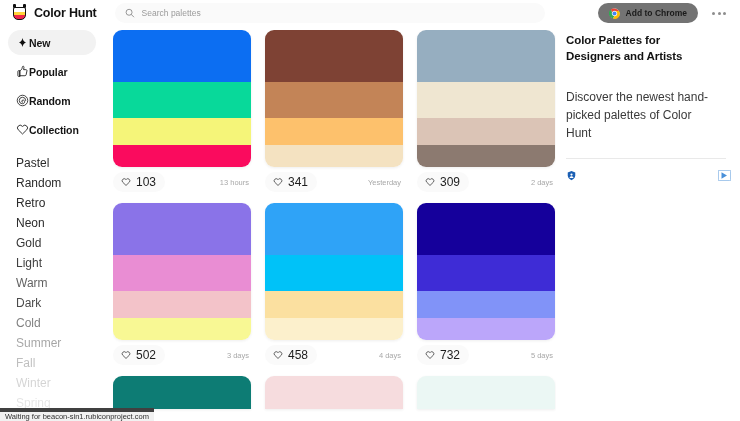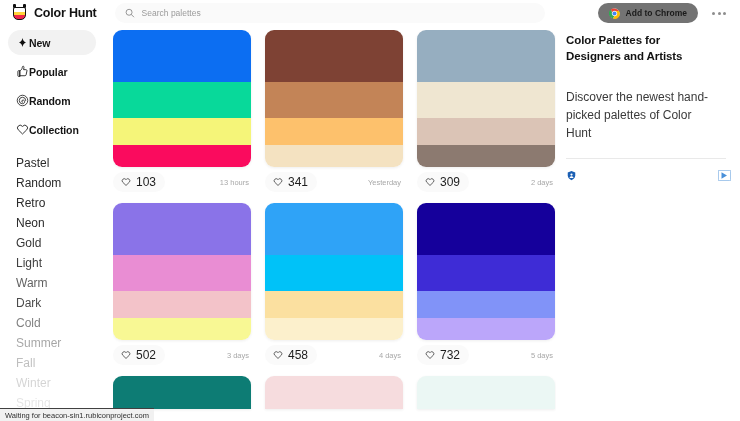--- a/index.html
+++ b/index.html
@@ -104,21 +104,21 @@
     margin-top: 23px; font-size: 12px; color: #3a3a3a; line-height: 1.5; width: 144px;
   }
   .promo-rule { margin-top: 16px; width: 160px; height: 1px; background: #e9e9e9; }
   .ad-row {
     margin-top: 11px; width: 165px; display: flex; align-items: center; justify-content: space-between;
   }
 
   
   .statusbar {
     position: absolute; left: 0; bottom: 0; height: 13px;
-    background: #f1f1f1; border-top: 1px solid #404040;
+    background: #f1f1f1; border-top: 4px solid #404040;
     display: flex; align-items: center; padding: 0 5px; max-width: 210px;
   }
   .statusbar span { font-size: 7.5px; color: #2f2f2f; white-space: nowrap; }
 </style>
 </head>
 <body>
 
 <div class="app">
 
   <div class="topbar">

